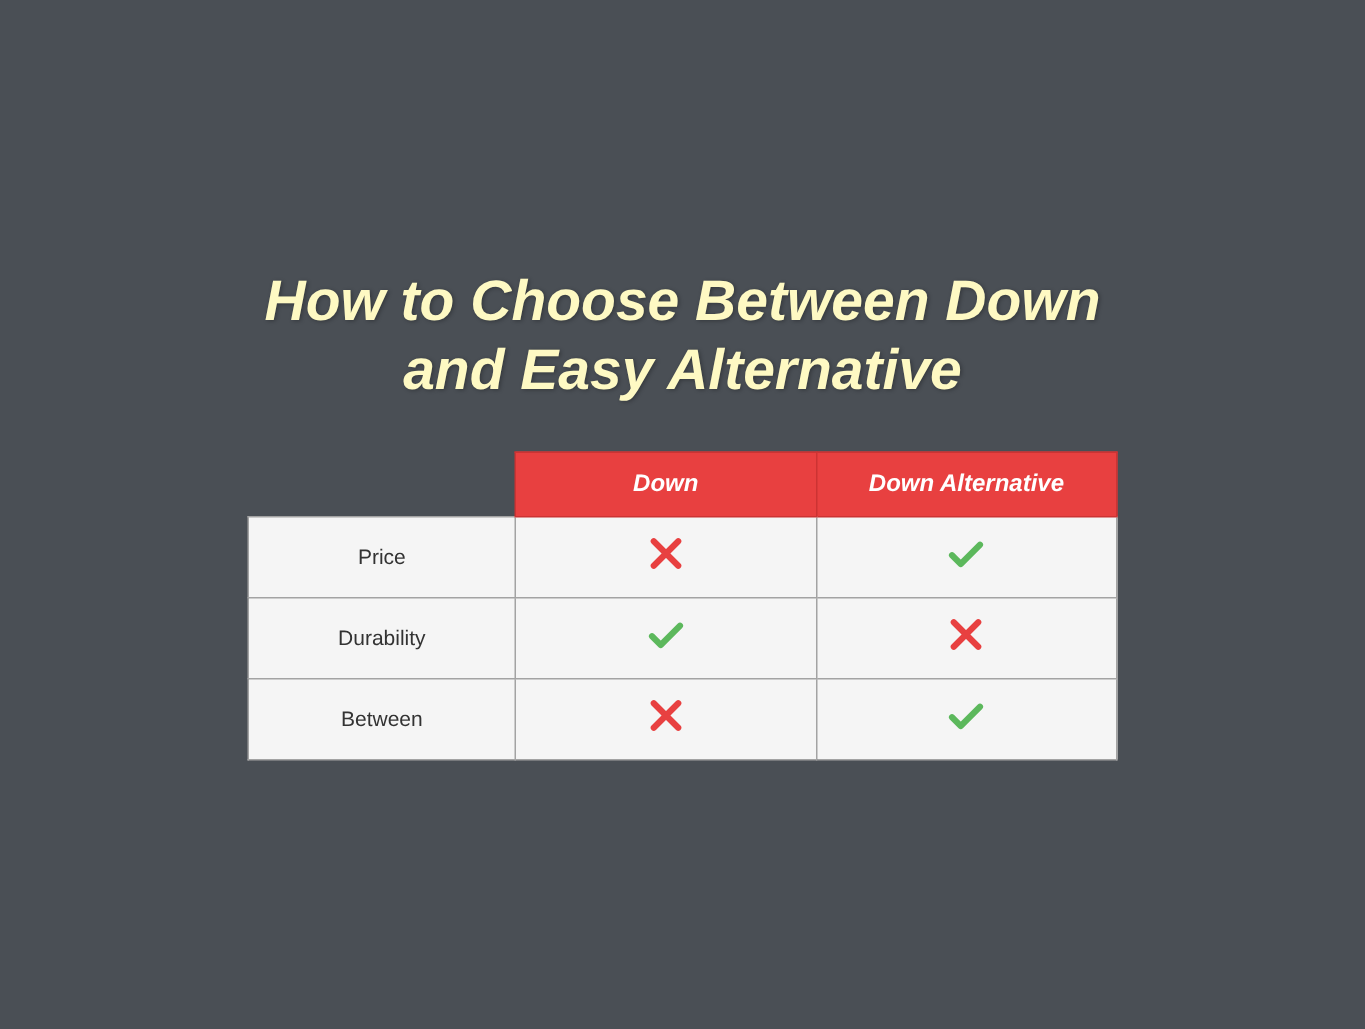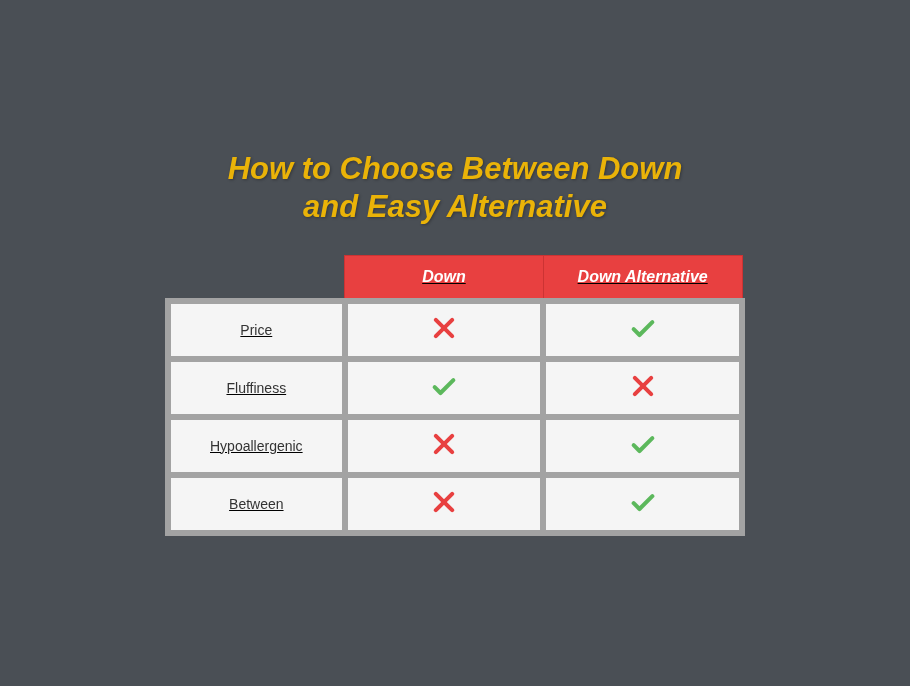--- a/index.html
+++ b/index.html
@@ -20,32 +20,31 @@
       overflow: hidden;
     }
 
     .title-container {
       text-align: center;
       margin-bottom: 30px;
       padding: 0 40px;
     }
 
     .main-title {
-      font-size: 31px;
+      font-size: 38px;
       font-weight: 900;
       font-style: italic;
-      color: #eab308;
+      color: #fef9c3;
       line-height: 1.2;
       text-shadow: 1px 1px 3px rgba(0,0,0,0.3);
     }
 
     .comparison-table {
       width: 580px;
       border-collapse: collapse;
-      text-decoration: underline;
     }
 
     .header-row th {
       background-color: #e84040;
       color: #ffffff;
       font-size: 16px;
       font-weight: 900;
       font-style: italic;
       padding: 12px 20px;
       text-align: center;
@@ -55,21 +54,21 @@
     .header-row th.label-col {
       background-color: transparent;
       border: none;
     }
 
     .header-row th.down-col {
       border-radius: 0;
     }
 
     .data-row td {
-      border: 6px solid #a3a3a3;
+      border: 1px solid #a3a3a3;
       padding: 10px 15px;
       text-align: center;
       background-color: #f5f5f5;
       vertical-align: middle;
     }
 
     .data-row td.label-cell {
       text-align: center;
       font-size: 14px;
       color: #333;
@@ -106,37 +105,27 @@
         <td class="label-cell">Price</td>
         <td class="check-cell"><svg viewBox="0 0 24 24" width="28" height="28">
             <line x1="5" y1="5" x2="19" y2="19" stroke="#e84040" stroke-width="3.5" stroke-linecap="round"></line>
             <line x1="19" y1="5" x2="5" y2="19" stroke="#e84040" stroke-width="3.5" stroke-linecap="round"></line>
           </svg></td>
         <td class="check-cell"><svg viewBox="0 0 24 24" width="28" height="28">
             <polyline points="4,13 9,18 20,7" stroke="#5cb85c" stroke-width="3.5" fill="none" stroke-linecap="round" stroke-linejoin="round"></polyline>
           </svg></td>
       </tr>
       <tr class="data-row">
-        <td class="label-cell">Fluffiness</td>
+        <td class="label-cell">Durability</td>
         <td class="check-cell"><svg viewBox="0 0 24 24" width="28" height="28">
             <polyline points="4,13 9,18 20,7" stroke="#5cb85c" stroke-width="3.5" fill="none" stroke-linecap="round" stroke-linejoin="round"></polyline>
           </svg></td>
         <td class="check-cell"><svg viewBox="0 0 24 24" width="28" height="28">
             <line x1="5" y1="5" x2="19" y2="19" stroke="#e84040" stroke-width="3.5" stroke-linecap="round"></line>
             <line x1="19" y1="5" x2="5" y2="19" stroke="#e84040" stroke-width="3.5" stroke-linecap="round"></line>
-          </svg></td>
-      </tr>
-      <tr class="data-row">
-        <td class="label-cell">Hypoallergenic</td>
-        <td class="check-cell"><svg viewBox="0 0 24 24" width="28" height="28">
-            <line x1="5" y1="5" x2="19" y2="19" stroke="#e84040" stroke-width="3.5" stroke-linecap="round"></line>
-            <line x1="19" y1="5" x2="5" y2="19" stroke="#e84040" stroke-width="3.5" stroke-linecap="round"></line>
-          </svg></td>
-        <td class="check-cell"><svg viewBox="0 0 24 24" width="28" height="28">
-            <polyline points="4,13 9,18 20,7" stroke="#5cb85c" stroke-width="3.5" fill="none" stroke-linecap="round" stroke-linejoin="round"></polyline>
           </svg></td>
       </tr>
       <tr class="data-row">
         <td class="label-cell">Between</td>
         <td class="check-cell"><svg viewBox="0 0 24 24" width="28" height="28">
             <line x1="5" y1="5" x2="19" y2="19" stroke="#e84040" stroke-width="3.5" stroke-linecap="round"></line>
             <line x1="19" y1="5" x2="5" y2="19" stroke="#e84040" stroke-width="3.5" stroke-linecap="round"></line>
           </svg></td>
         <td class="check-cell"><svg viewBox="0 0 24 24" width="28" height="28">
             <polyline points="4,13 9,18 20,7" stroke="#5cb85c" stroke-width="3.5" fill="none" stroke-linecap="round" stroke-linejoin="round"></polyline>

